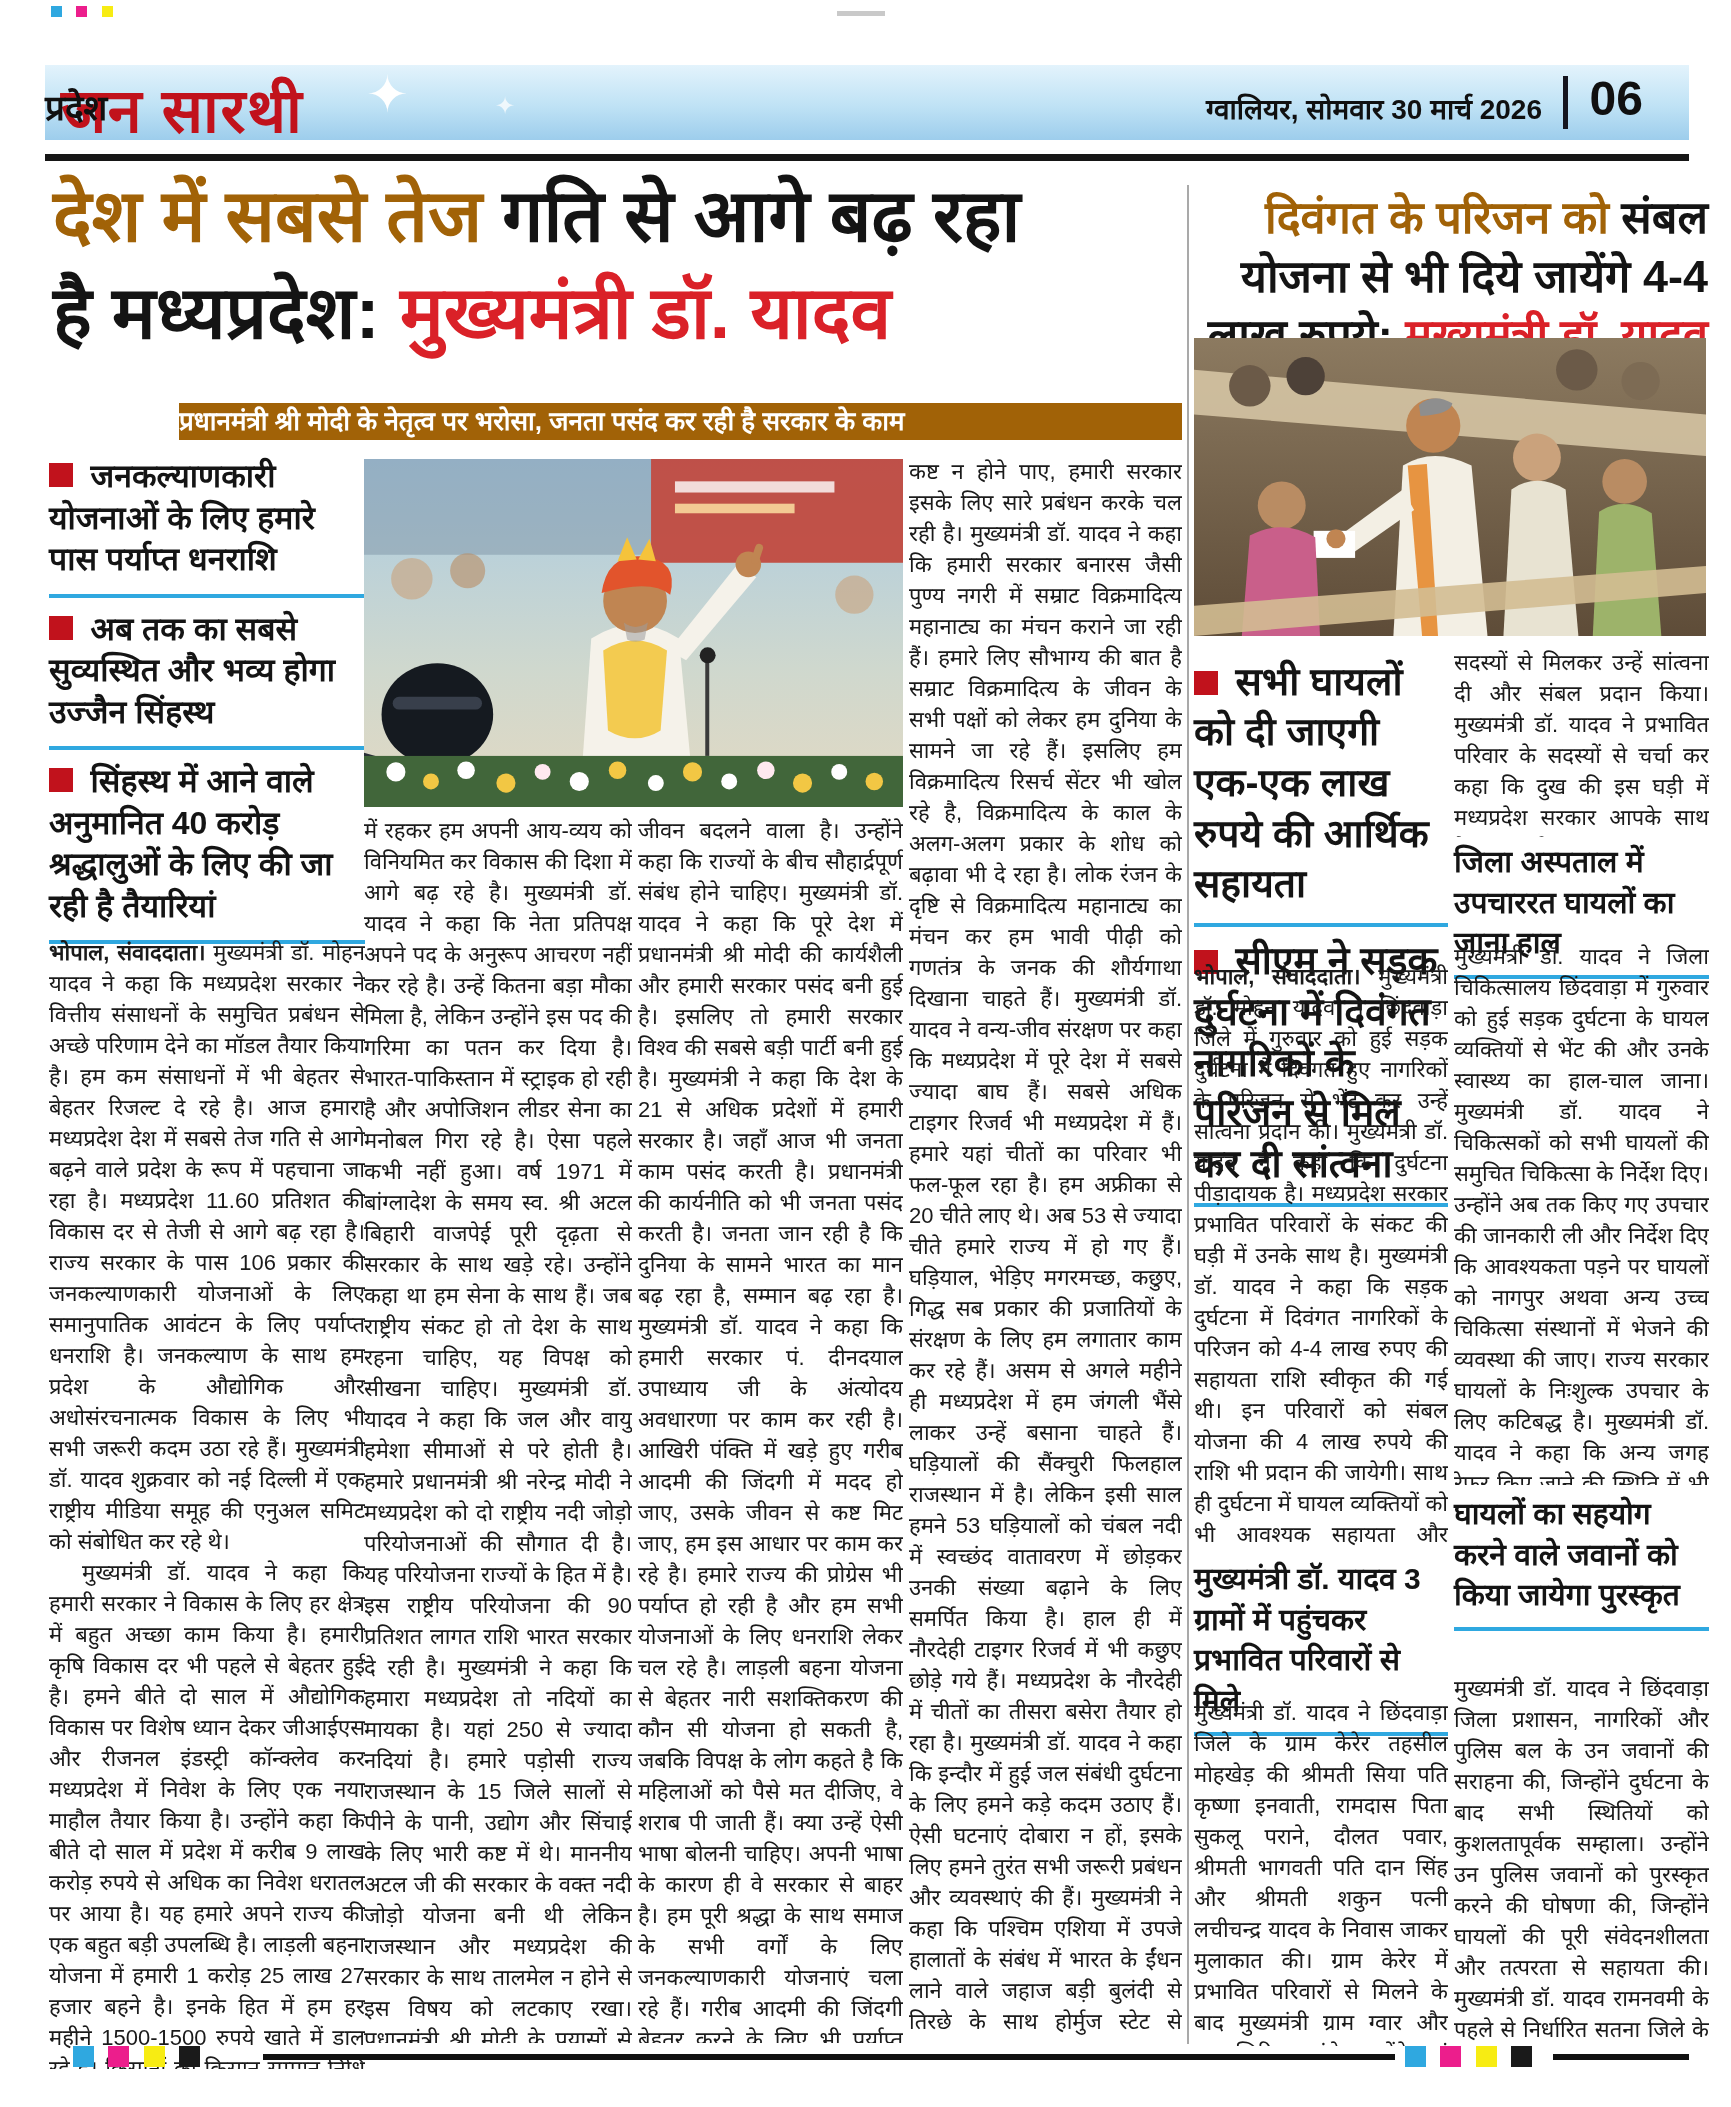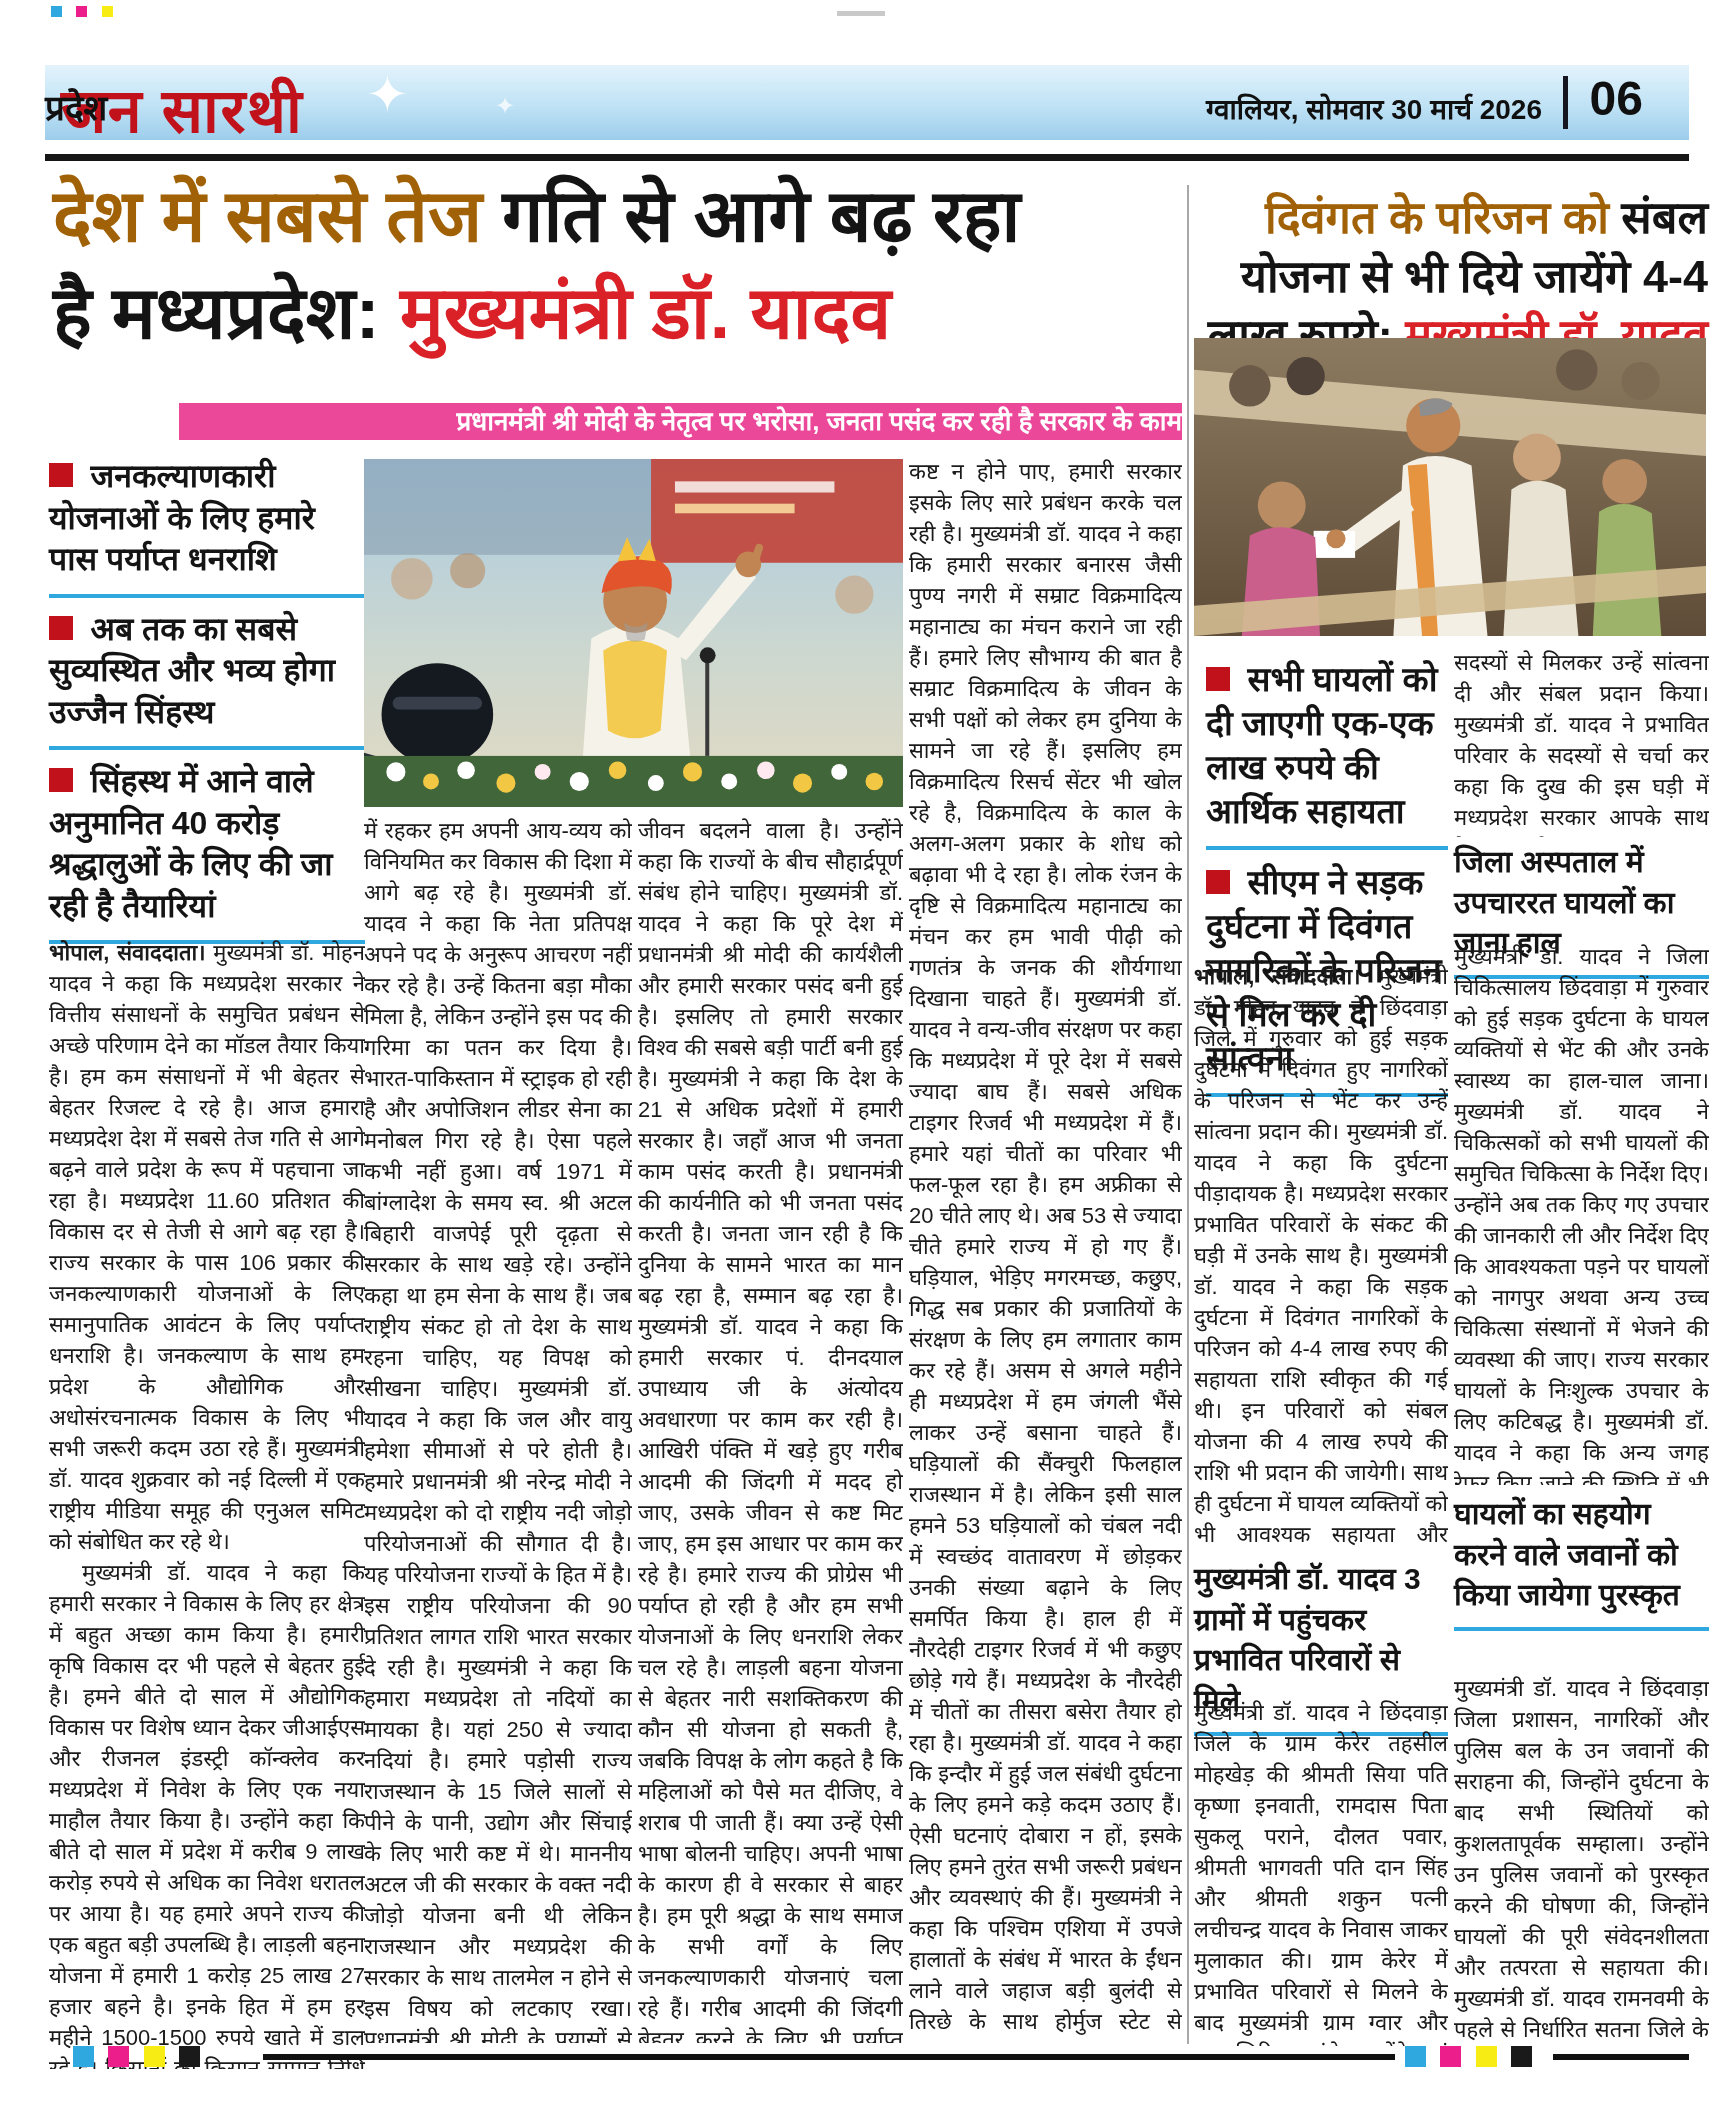--- a/index.html
+++ b/index.html
@@ -29,22 +29,22 @@
   .cyan { background:#2fa8e0; } .magenta { background:#ec1e8c; } .yellow { background:#f7ec13; } .blacksq { background:#1a1a1a; }
   .bottom-line-1 { position:absolute; left:263px; top:2054px; width:1132px; height:5.6px; background:#111; }
   .bottom-line-2 { position:absolute; left:1553px; top:2054px; width:136px; height:5.6px; background:#111; }
   .top-dash { position:absolute; left:837px; top:11px; width:48px; height:4.8px; background:#c9c9c9; }
 
   
   .headline { position:absolute; left:53px; top:167px; width:1135px; font-weight:800; font-size:73px; line-height:97px; }
   .hl-blue { color:#a16207; } .hl-black { color:#141414; } .hl-red { color:#da2128; }
   .strapline {
     position:absolute; left:179px; top:403px; width:1003px; height:37px;
-    background:#ec4899; color:#ffffff; font-size:26px; font-weight:700;
-    text-align:right; line-height:37px; white-space:nowrap; overflow:hidden;
+    background:#a16207; color:#ffffff; font-size:26px; font-weight:700;
+    text-align:left; line-height:37px; white-space:nowrap; overflow:hidden;
   }
 
   
   .bullet-list { position:absolute; left:49px; top:445px; width:316px; }
   .bullet-item { padding:11px 0 12.8px; font-size:32px; font-weight:800; line-height:1.3; color:#141414; border-bottom:4px solid #2fa8e0; }
   .red-square { display:inline-block; width:24px; height:24px; background:#c1121c; margin-right:17.5px; }
 
   
   .bodycol { position:absolute; font-size:22px; line-height:31px; text-align:justify; color:#1a1a1a; overflow:hidden; }
   .bodycol p { margin:0; }
@@ -57,21 +57,21 @@
 
   
   .photo-main { position:absolute; left:364px; top:459px; width:539px; height:348px; }
   .photo-sec  { position:absolute; left:1194px; top:338px; width:512px; height:298px; }
   .photo-main svg, .photo-sec svg { display:block; width:100%; height:100%; }
 
   
   .v-divider { position:absolute; left:1187px; top:185px; width:1.6px; height:1859px; background:#a9a9a9; }
   .sec-headline { position:absolute; left:1196px; top:188px; width:512px; text-align:right; font-weight:800; font-size:45px; line-height:59px; }
   .sec-bullets { position:absolute; left:1194px; top:647px; width:254px; }
-  .sec-bullets .bullet-item { font-size:34px; padding:9.6px 0 12.8px;margin-left:12px; }
+  .sec-bullets .bullet-item { font-size:39px; padding:9.6px 0 12.8px; }
   .sec-body { position:absolute; font-size:22px; line-height:31px; text-align:justify; color:#1a1a1a; overflow:hidden; }
   .sec-body p { margin:0; }
   .sb-left1  { left:1194px; top:961px; width:254px; height:592px; }
   .sb-left2  { left:1194px; top:1697px; width:254px; height:349px; }
   .sb-right1 { left:1454px; top:647px;  width:255px; height:190px; }
   .sb-right2 { left:1454px; top:941px; width:255px; height:544px; }
   .sb-right3 { left:1454px; top:1673px; width:255px; height:373px; }
   .sec-subhead {
     position:absolute; font-weight:800; font-size:30px; line-height:1.35;
     color:#141414; border-bottom:4px solid #2fa8e0; padding-bottom:11px;

